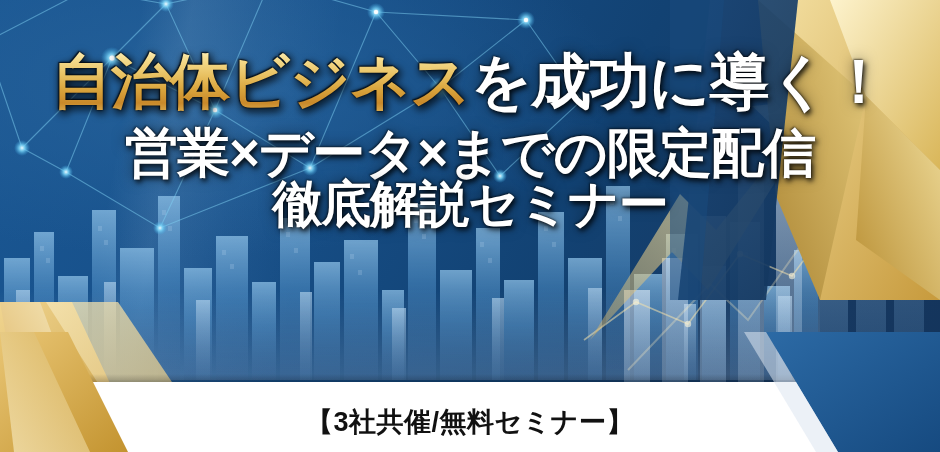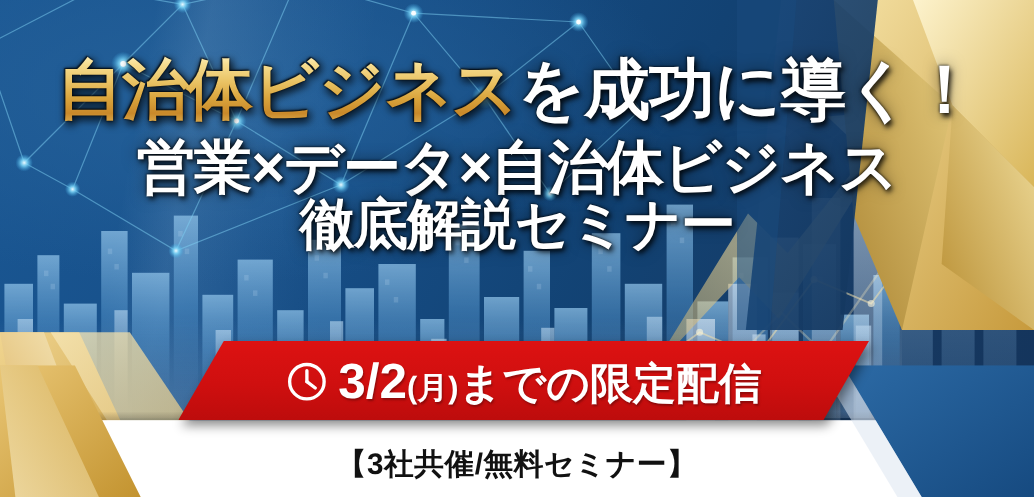--- a/index.html
+++ b/index.html
@@ -444,31 +444,18 @@
       </defs>
       <polygon points="220,0 220,120 118,120 46,0" fill="url(#bw)"></polygon>
       <polygon points="46,0 118,120 96,120 24,0" fill="#dde6f0" opacity=".55"></polygon>
     </svg>
   </div>
 
   <div class="strip-text">【3社共催/無料セミナー】</div>
 
   <div class="headlines">
     <div class="line line1"><span class="gold">自治体ビジネス</span><span class="whitetxt">を成功に導く！</span></div>
-    <div class="line line2 whitetxt">営業×データ×自治体ビジネス</div>
+    <div class="line line2 whitetxt">営業×データ×までの限定配信</div>
     <div class="line line3 whitetxt">徹底解説セミナー</div>
   </div>
 
-  <div class="ribbon">
-    <div class="ribbon-shape"></div>
-    <div class="ribbon-inner">
-      <span class="clock-icon">
-        <svg viewBox="0 0 40 40">
-          <circle cx="20" cy="20" r="16.5" fill="none" stroke="#ffffff" stroke-width="3.2"></circle>
-          <line x1="20" y1="20" x2="20" y2="9.5" stroke="#ffffff" stroke-width="3.2" stroke-linecap="round"></line>
-          <line x1="20" y1="20" x2="28" y2="26" stroke="#ffffff" stroke-width="3.2" stroke-linecap="round"></line>
-        </svg>
-      </span>
-      <span class="ribbon-text"><span class="big">3/2</span><span class="day">(月)</span><span>までの限定配信</span></span>
-    </div>
-  </div>
 
 </div>
 
 </body></html>

